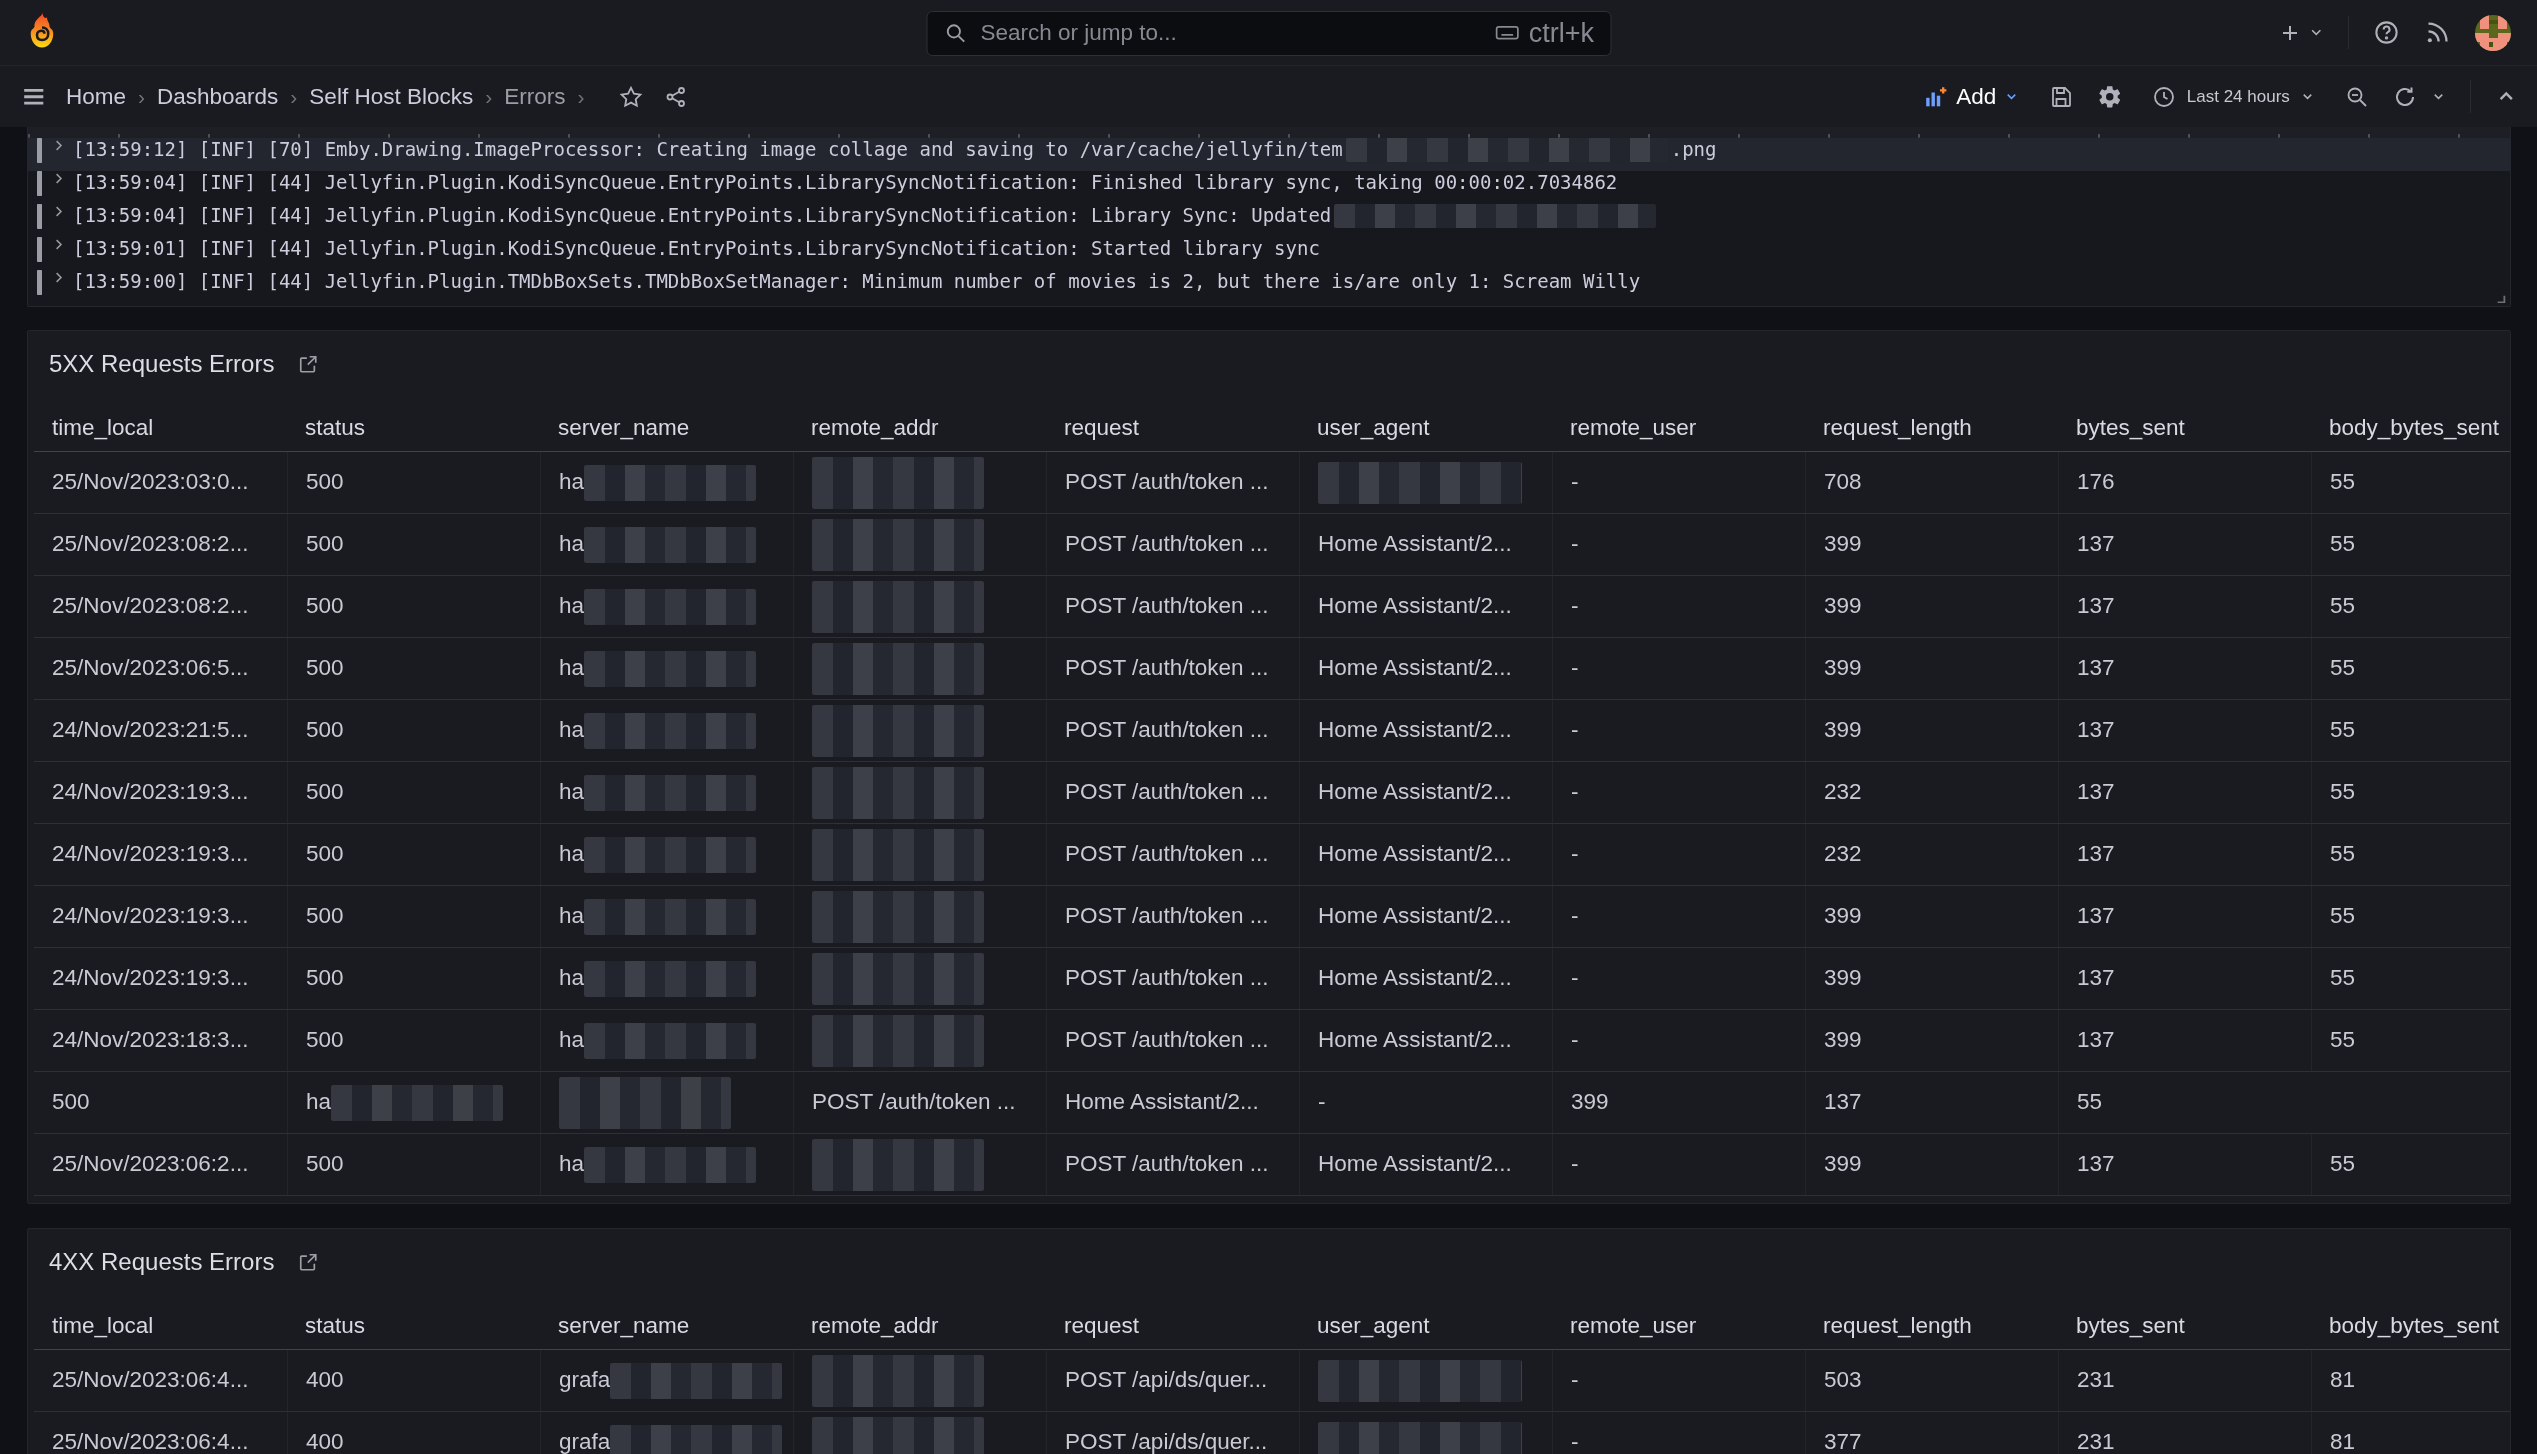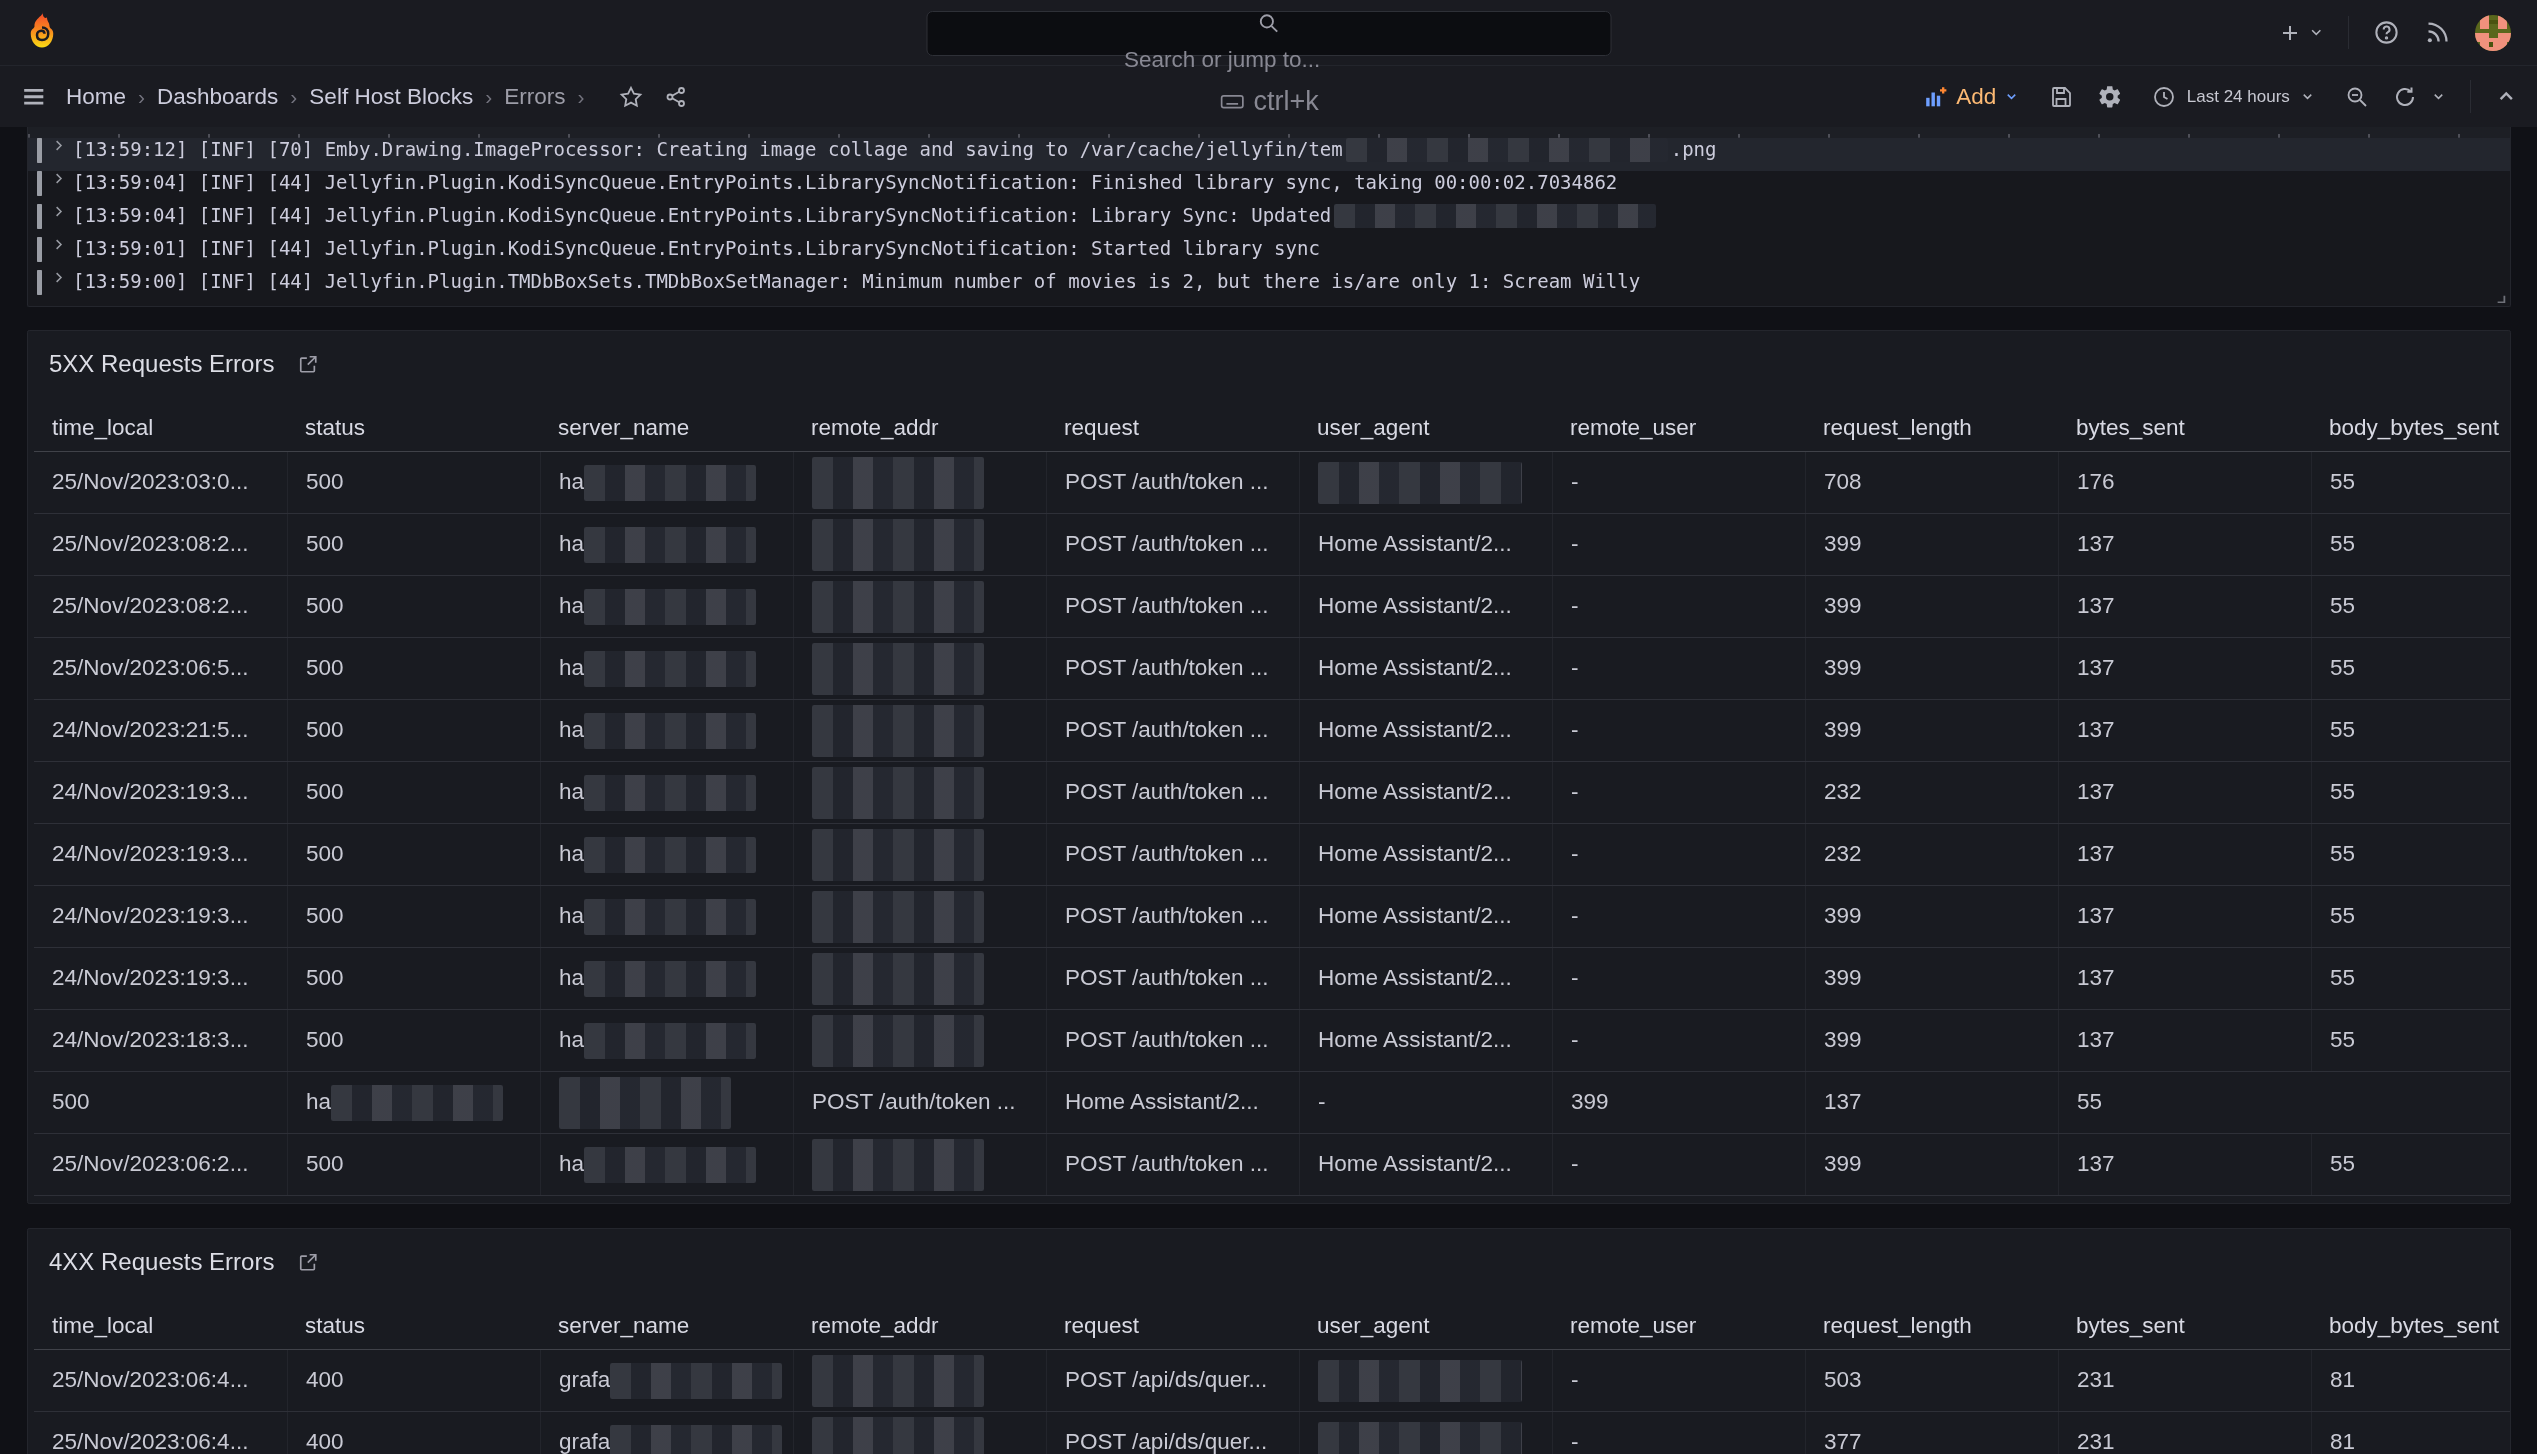--- a/index.html
+++ b/index.html
@@ -13,21 +13,21 @@
   svg{display:block}
   .ic{color:#b0b2bb}
 
   
   .nav1{height:66px;background:#1a1b21;border-bottom:0.7px solid #23252c;display:flex;align-items:center;padding:0 27px;position:relative;box-sizing:border-box;}
   .logo{width:30px;height:45px;}
   .searchbox{
     position:absolute;left:50%;top:10.5px;transform:translateX(-50%);
     width:685px;height:45px;box-sizing:border-box;
     background:#0c0d11;border:0.7px solid #2e3037;border-radius:6px;
-    display:flex;align-items:center;padding:0 16.5px;gap:12px;flex-direction:column;
+    display:flex;align-items:center;padding:0 16.5px;gap:12px;
   }
   .searchbox input{
     flex:1;background:transparent;border:none;outline:none;
     font-family:"Liberation Sans",sans-serif;font-size:22.5px;color:#ccccdc;
   }
   .searchbox input::placeholder{color:#888893;}
   .kbd-hint{display:flex;align-items:center;gap:9px;color:#888893;font-size:27px;}
   .nav1-right{margin-left:auto;display:flex;align-items:center;gap:24px;}
   .vdiv{width:0.7px;height:33px;background:#2a2c33;}
   .avatar{width:36px;height:36px;border-radius:50%;overflow:hidden;}
@@ -36,21 +36,21 @@
   
   .nav2{height:61px;background:#1a1b21;display:flex;align-items:center;padding:0 21px;box-sizing:border-box;}
   .crumbs{display:flex;align-items:center;font-size:22.5px;margin-left:19.5px;}
   .crumb-item{display:flex;align-items:center;}
   .crumb{color:#ccccdc;text-decoration:none;cursor:pointer;}
   .crumb-item.current .crumb{color:#9d9da8;cursor:default;}
   .sep{color:#74747f;margin:0 12px;font-size:21px;}
   .sep::after{content:"›";}
   .nav2-icons{display:flex;align-items:center;gap:21px;margin-left:22.5px;}
   .nav2-right{margin-left:auto;display:flex;align-items:center;gap:24px;}
-  .add-btn{color:#fdba74;font-size:22.5px;display:flex;align-items:center;gap:7.5px;background:none;border:none;cursor:pointer;font-family:"Liberation Sans",sans-serif;}
+  .add-btn{color:#ffffff;font-size:22.5px;display:flex;align-items:center;gap:7.5px;background:none;border:none;cursor:pointer;font-family:"Liberation Sans",sans-serif;}
   .timepick{display:flex;align-items:center;gap:10.5px;font-size:17px;color:#c7c8d1;background:none;border:none;cursor:pointer;font-family:"Liberation Sans",sans-serif;}
 
   
   .main{padding:0 27px;}
 
   
   .log-panel{
     position:relative;height:180px;box-sizing:border-box;
     background:#17181d;border:0.7px solid #24262d;border-top:none;border-radius:0 0 2.2px 2.2px;
     overflow:hidden;margin-bottom:22.5px;

